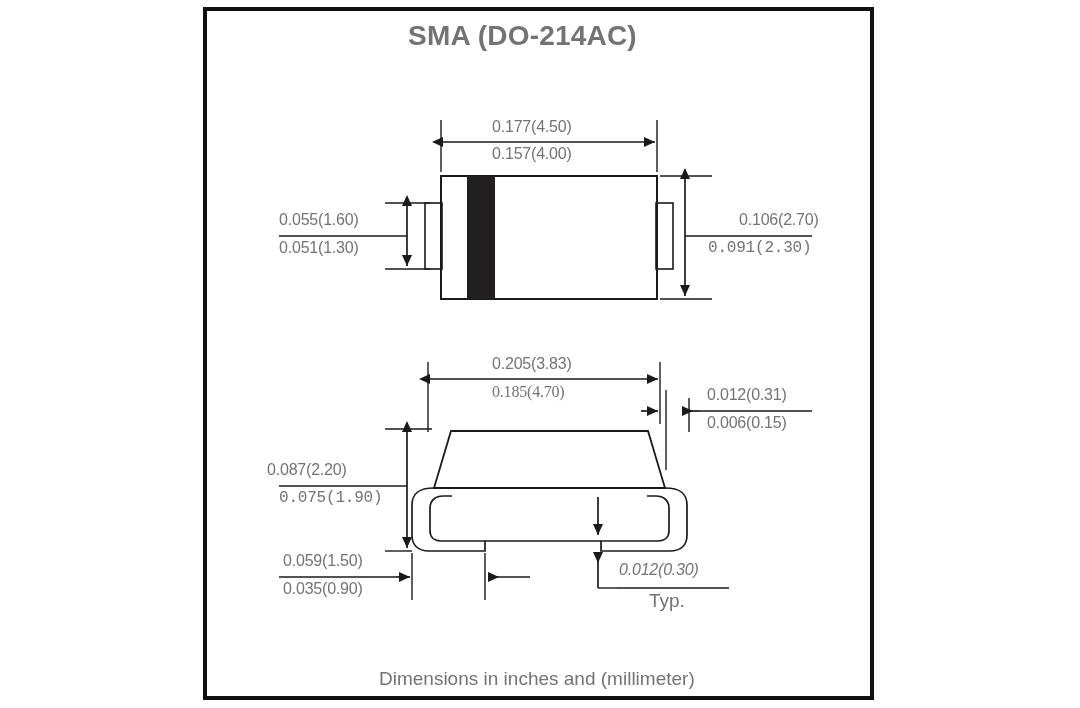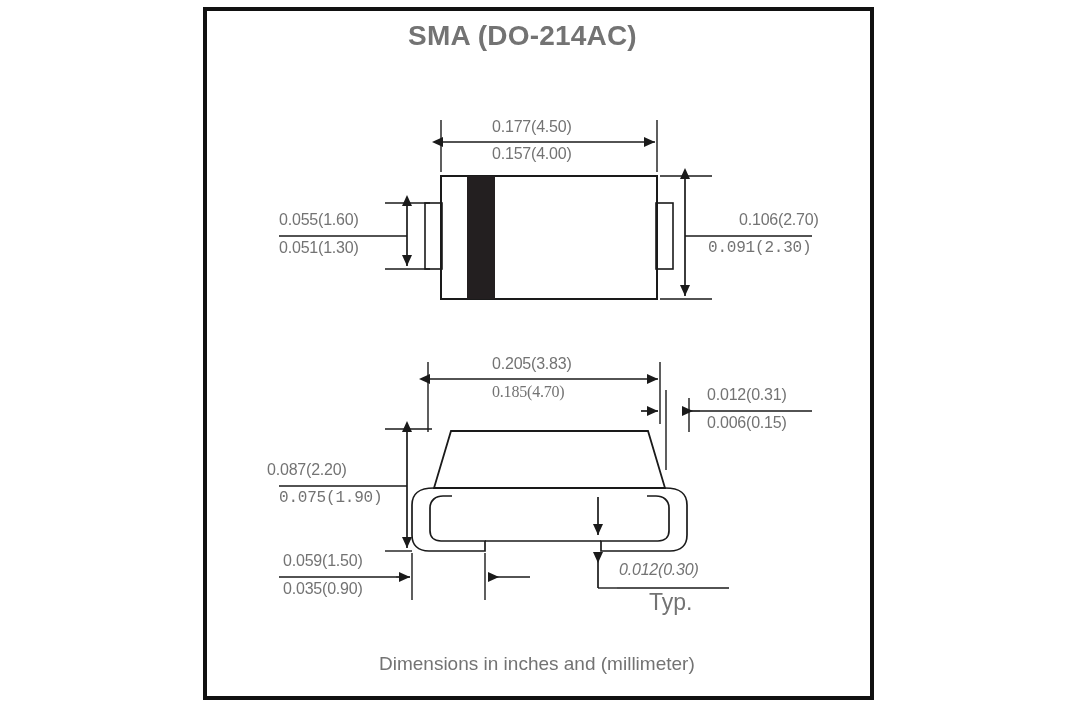--- a/index.html
+++ b/index.html
@@ -49,21 +49,21 @@
   }
   #title-text {
     font-size: 28px;
     font-weight: bold;
     letter-spacing: 0.2px;
   }
   #caption-text {
     font-size: 19px;
   }
   .typ {
-    font-size: 23px;
+    font-size: 19px;
   }
 </style>
 </head>
 <body>
 
 <div id="stage">
 
   <div id="frame"></div>
 
   <svg id="drawing" viewBox="0 0 1080 708">
@@ -190,15 +190,15 @@
 
   <div class="lbl dimtext" style="left:267px; top:462px;">0.087(2.20)</div>
   <div class="lbl dimtext" style="left:279px; top:490px;font-family:Liberation Mono, monospace;">0.075(1.90)</div>
 
   <div class="lbl dimtext" style="left:283px; top:553px;">0.059(1.50)</div>
   <div class="lbl dimtext" style="left:283px; top:581px;">0.035(0.90)</div>
 
   <div class="lbl dimtext" style="left:619px; top:562px;font-style:italic;">0.012(0.30)</div>
   <div class="lbl typ" style="left:649px; top:591px;">Typ.</div>
 
-  <div class="lbl" id="caption-text" style="left:379px; top:654px;">Dimensions in inches and (millimeter)</div>
+  <div class="lbl" id="caption-text" style="left:379px; top:669px;">Dimensions in inches and (millimeter)</div>
 
 </div>
 
 </body></html>

